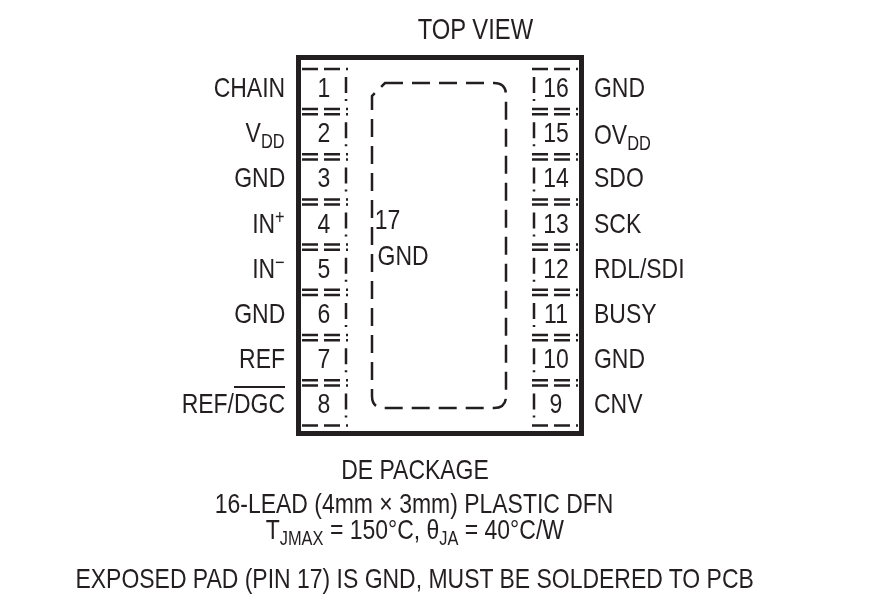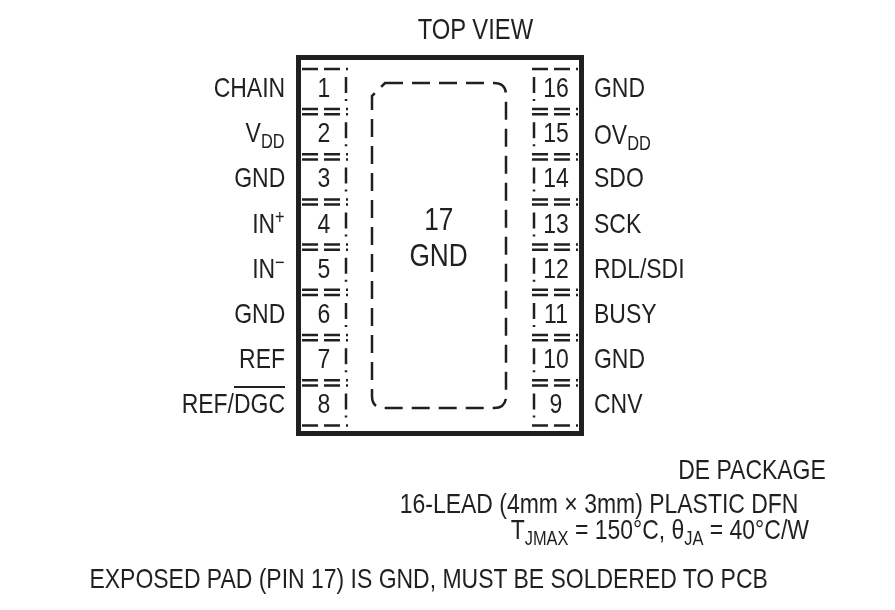--- a/index.html
+++ b/index.html
@@ -10,23 +10,23 @@
   svg.pkg { position:absolute; left:0; top:0; }
   .pinlabel { position:absolute; font-size:28px; line-height:30px; white-space:nowrap; }
   .pinlabel.left { right:610px; text-align:right; transform-origin:right center; transform:scaleX(0.82); }
   .pinlabel.right { left:594px; text-align:left; transform-origin:left center; transform:scaleX(0.82); }
   .pinlabel sub, .pinlabel sup, .caption sub { font-size:20px; }
   .pinlabel sub { vertical-align:-6px; }
   .pinlabel sup { vertical-align:9px; line-height:0; }
   .ovl { text-decoration: overline; }
   .pinnum { position:absolute; font-size:28px; line-height:30px; text-align:center; width:36px;
             transform:scaleX(0.82); }
-  .padlbl { position:absolute; left:372px; width:134px; text-align:center; font-size:32px; line-height:33px; }
+  .padlbl { position:absolute; left:372px; width:134px; text-align:left; font-size:28px; line-height:33px; }
   .padlbl span { display:inline-block; transform:scaleX(0.82); }
-  .caption { position:absolute; left:0; width:829px; text-align:right; font-size:28px; line-height:30px;padding-left:13px; }
+  .caption { position:absolute; left:0; width:829px; text-align:center; font-size:28px; line-height:30px; }
   .caption > span { display:inline-block; transform:scaleX(0.82); white-space:nowrap; }
   .caption sub { vertical-align:-6px; }
 </style>
 </head>
 <body>
 
 <div class="title"><span>TOP VIEW</span></div>
 
 <svg class="pkg" width="895" height="610">
 

